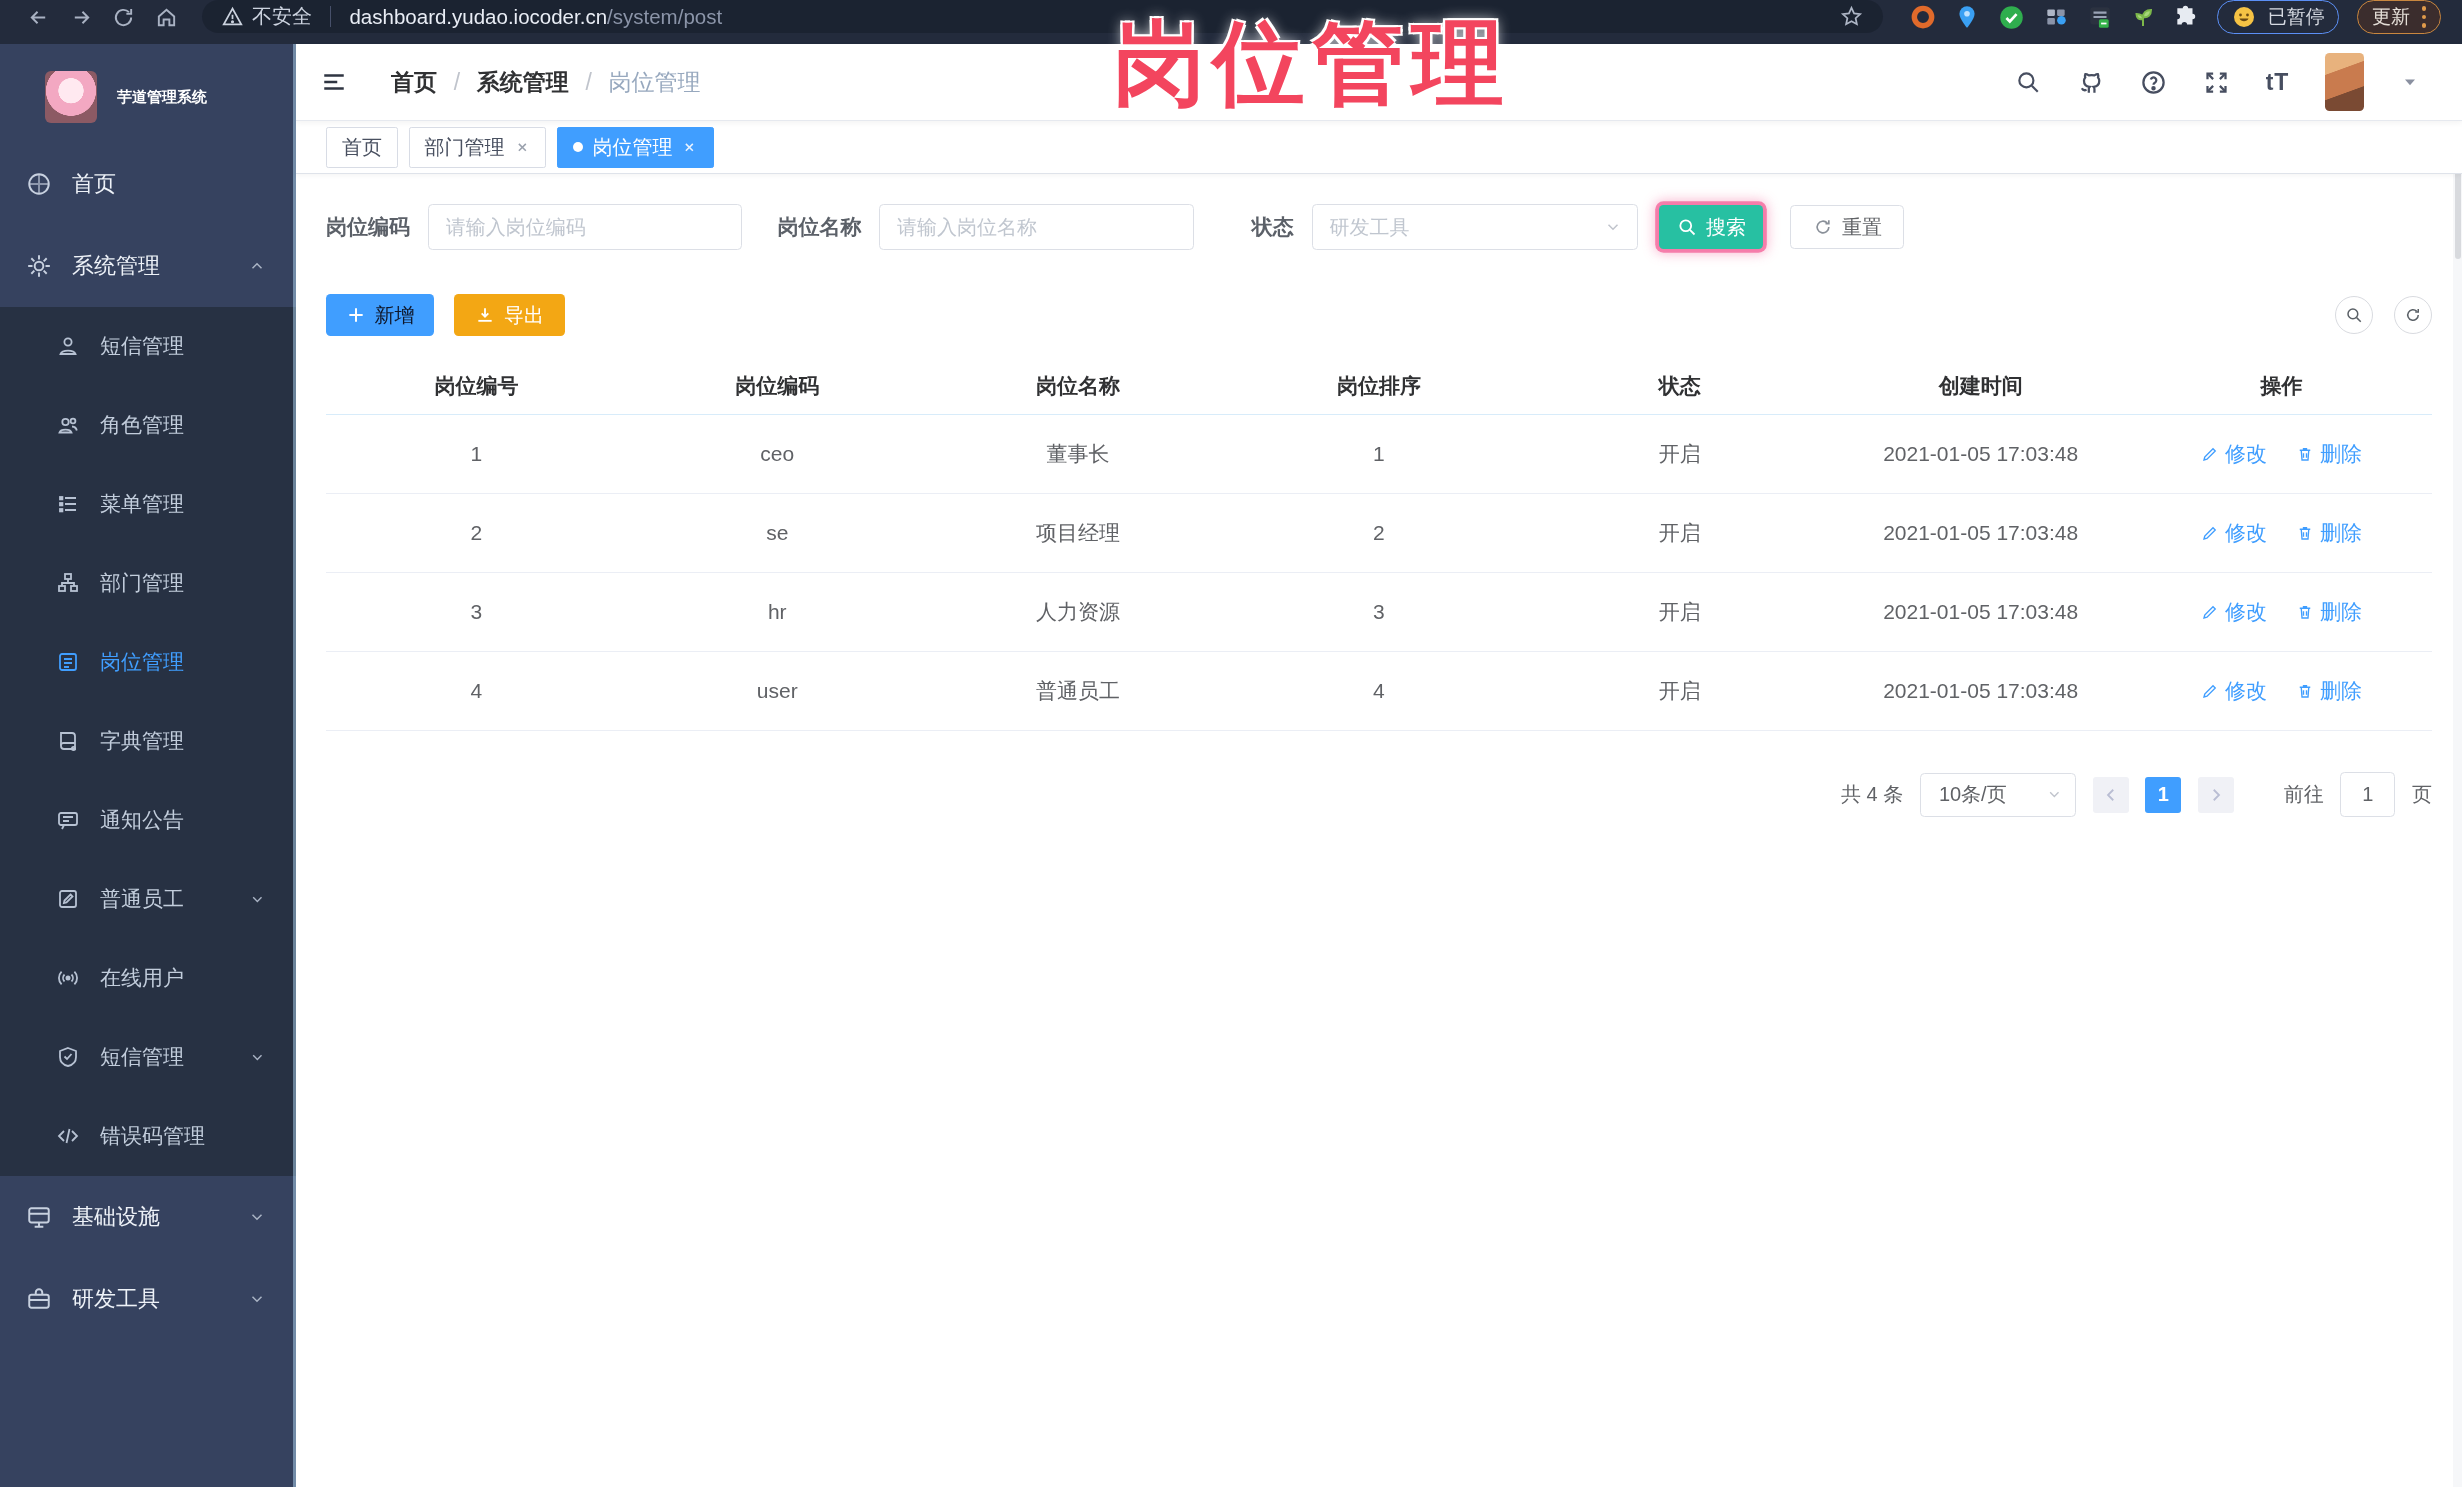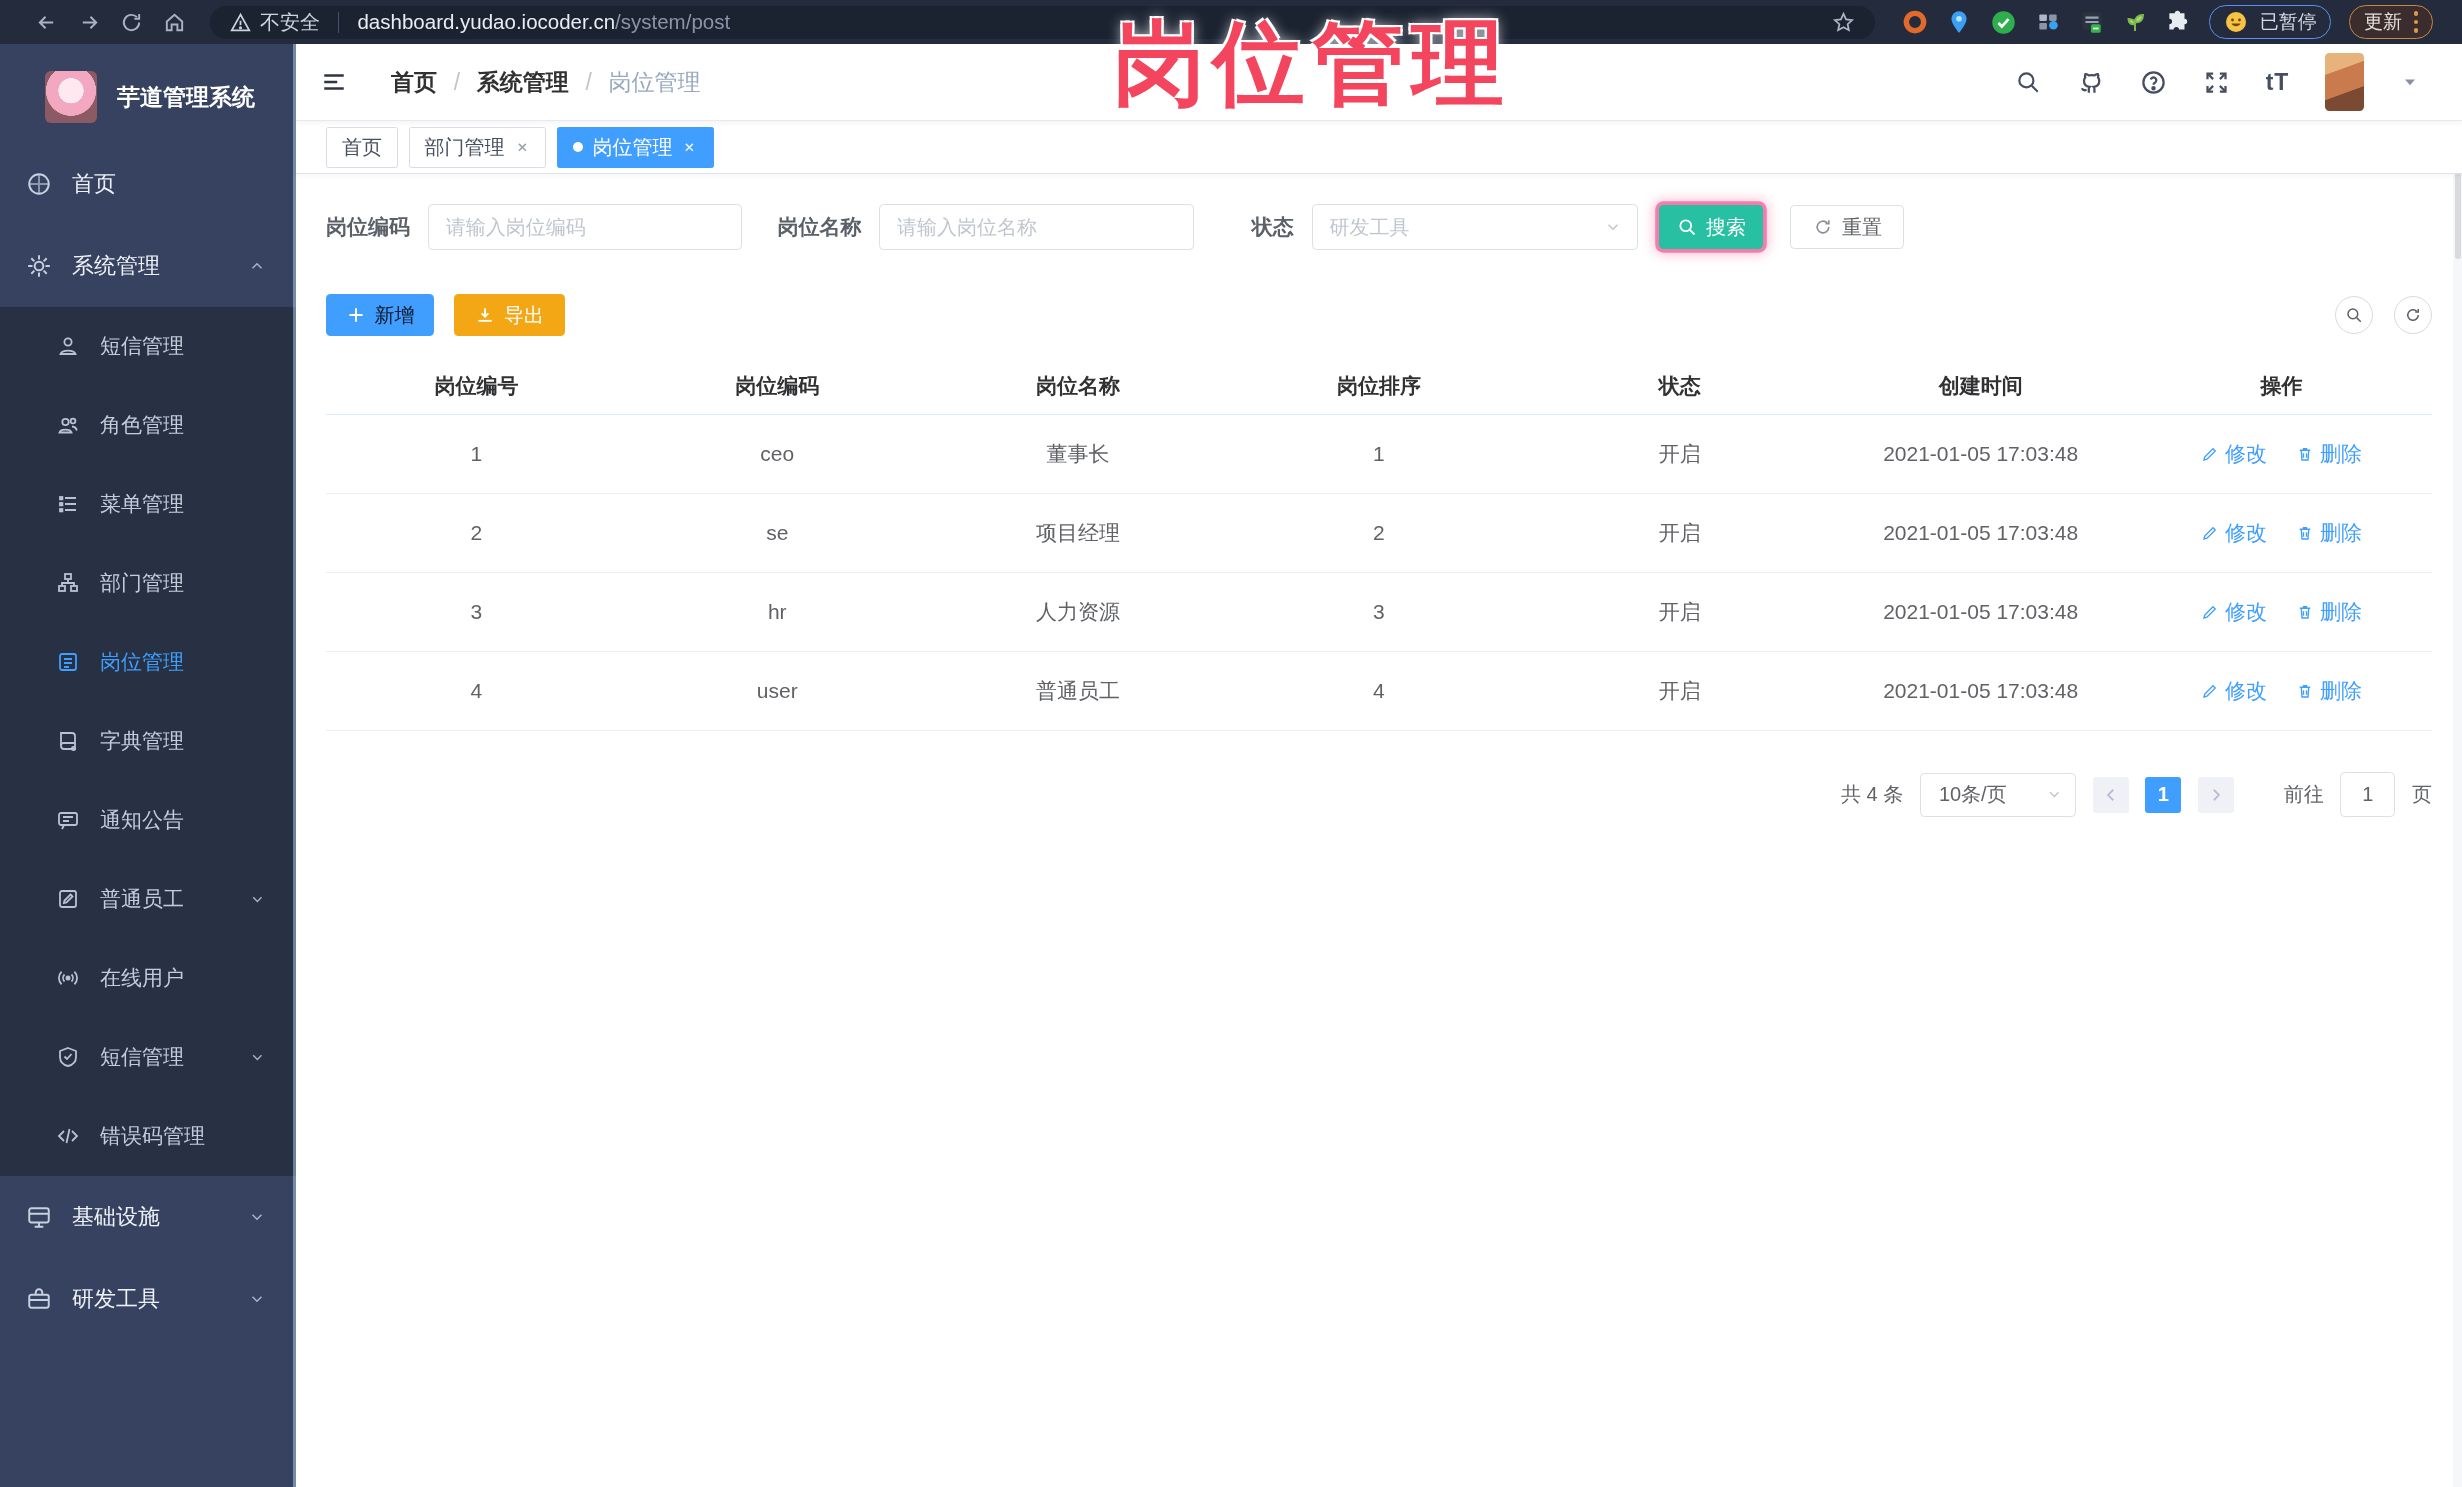--- a/index.html
+++ b/index.html
@@ -1,21 +1,21 @@
 <!DOCTYPE html>
 <html style="font-size:12px"><head>
 <meta charset="utf-8">
 <style>
   html,body{margin:0;padding:0;background:#fff;}
   .screen{position:relative;width:2462px;height:1488px;overflow:hidden;
     font-family:"Liberation Sans","DejaVu Sans",sans-serif;font-size:21px;color:#606266;}
   svg{display:block;}
 
   
-  .chrome{height:44px;background:#232b3c;display:flex;align-items:center;padding:0 29px;gap:7.6px;}
+  .chrome{height:44px;background:#232b3c;display:flex;align-items:flex-start;padding:0 21px;gap:7.6px;}
   .nav-btn{width:35px;height:35px;display:flex;align-items:center;justify-content:center;color:#a9b2c3;border-radius:50%;}
   .url-bar{flex:1;height:33px;margin-left:10.6px;border-radius:16.7px;background:rgba(10,15,25,.30);
     display:flex;align-items:center;padding:0 20px;min-width:0;}
   .sec-label{color:#ccd3df;font-size:20px;margin-left:9px;}
   .url-divider{width:1.5px;height:21px;background:#47506a;margin:0 18px;}
   .url-domain{color:#e9edf5;font-size:20.5px;white-space:nowrap;}
   .url-path{color:#8b94a8;font-size:20.5px;white-space:nowrap;}
   .star{margin-left:auto;color:#aeb6c6;}
   .ext-row{display:flex;align-items:center;gap:18px;margin-left:20px;}
   .pill{display:flex;align-items:center;gap:12px;height:32px;border-radius:16.7px;padding:0 13.6px;font-size:19px;}
@@ -24,21 +24,21 @@
   .kebab{display:flex;flex-direction:column;gap:3.8px;}
   .kebab i{width:4.5px;height:4.5px;border-radius:50%;background:#e09a4a;}
 
   
   .app{display:flex;height:1444px;}
   .sidebar{position:relative;width:296px;background:#36425f;flex:none;color:#e8edf5;}
   .sidebar-scroll{position:absolute;top:0;right:0;width:3px;height:100%;background:rgba(176,214,242,.5);}
   .logo-row{height:91px;display:flex;align-items:center;padding:7.6px 0 0 45px;gap:20px;}
   .logo-img{width:52px;height:52px;border-radius:6px;flex:none;
     background:radial-gradient(circle at 50% 38%,#ffe9f0 0 30%,#f3a8c2 31% 60%,#8c5a64 61% 100%);}
-  .logo-title{font-size:23px;font-weight:bold;color:#ffffff;}
+  .logo-title{font-size:15px;font-weight:bold;color:#ffffff;}
   .menu-item{height:82px;display:flex;align-items:center;padding-left:26px;gap:20px;font-size:22px;color:#eef2f8;cursor:pointer;}
   .menu-item .mi{color:#c8d1e0;}
   .chev{margin-left:auto;margin-right:30px;color:#aab4c5;}
   .submenu{background:#273143;}
   .sub-item{height:79px;display:flex;align-items:center;padding-left:56px;gap:20px;font-size:21px;color:#c2cddc;cursor:pointer;}
   .sub-item .mi{color:#b7c2d3;}
   .sub-item.active{color:#409eff;}
   .sub-item.active .mi{color:#409eff;}
 
   .main{flex:1;display:flex;flex-direction:column;min-width:0;background:#fff;}

